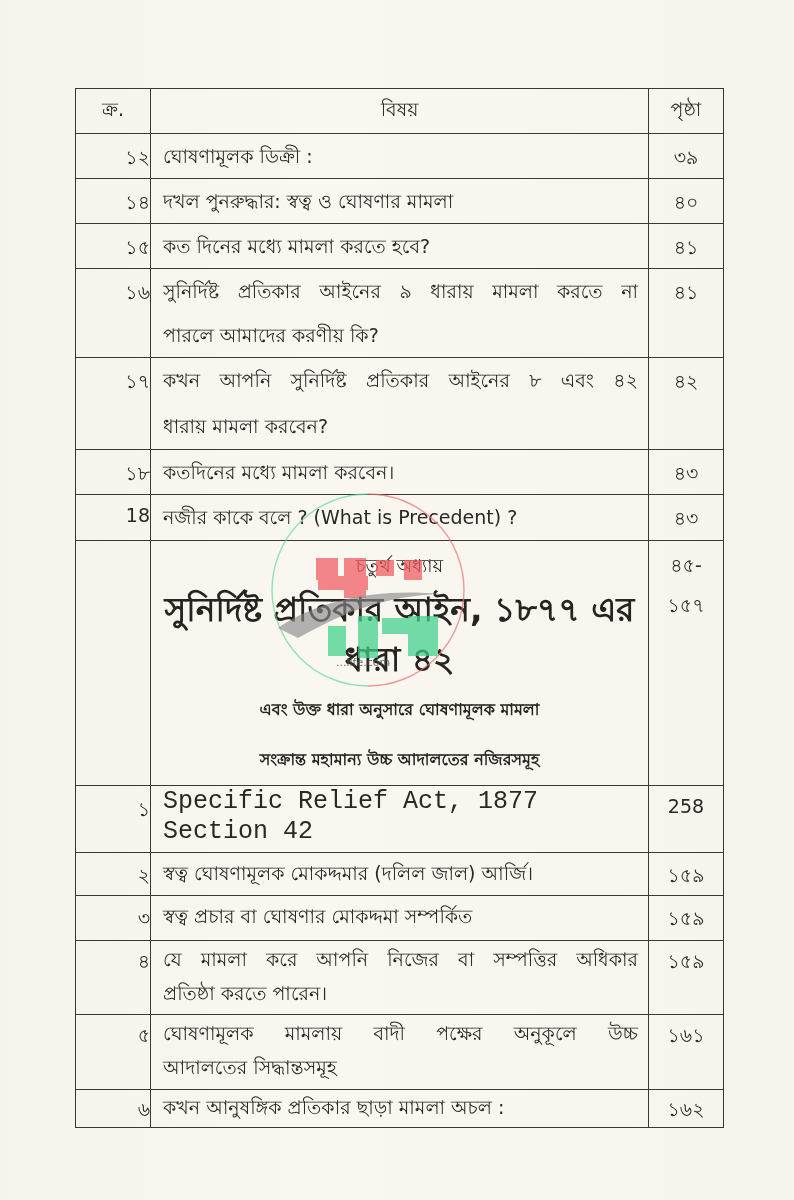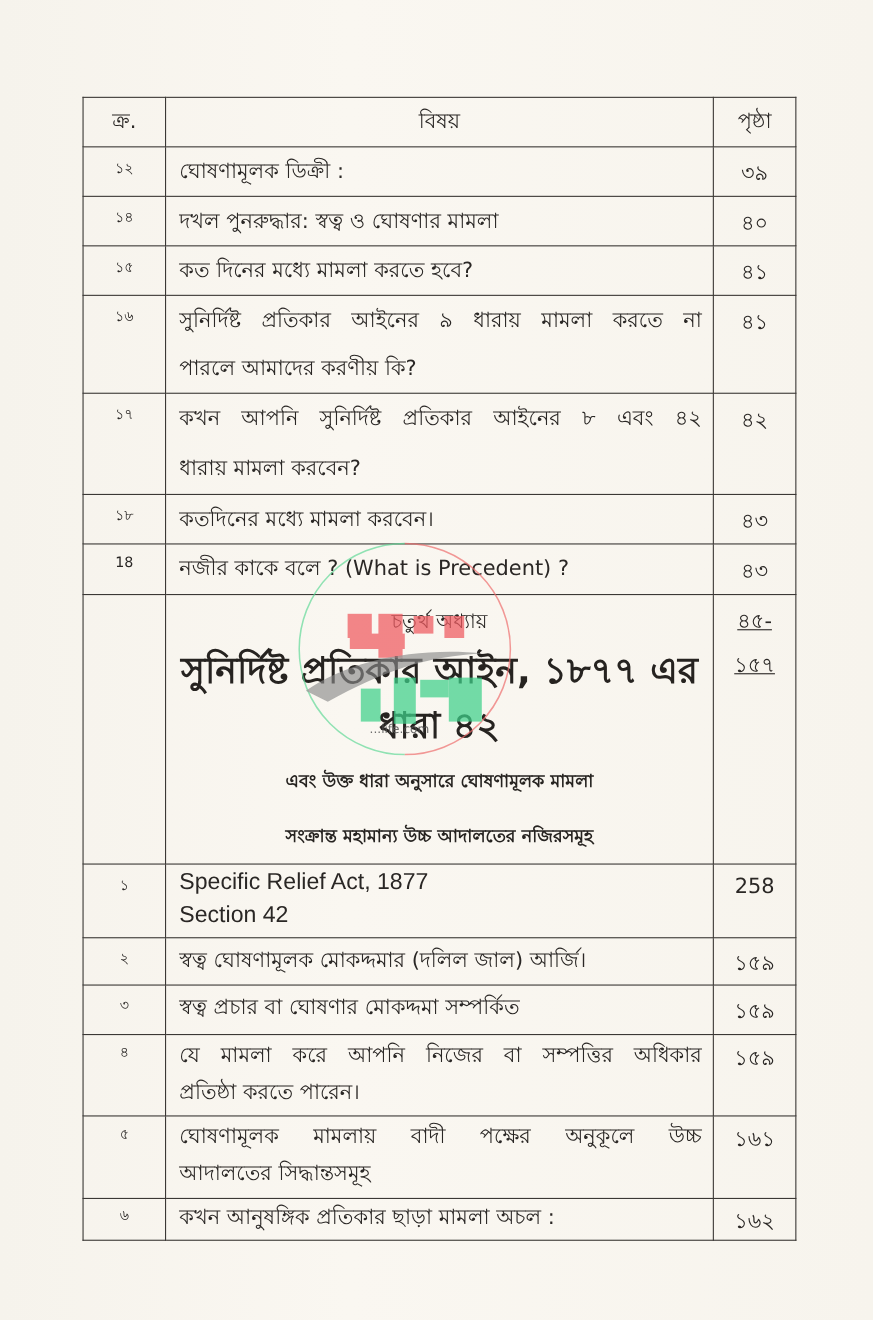--- a/index.html
+++ b/index.html
@@ -24,32 +24,32 @@
     border: 1.6px solid #3b3835;
     padding: 0;
     vertical-align: top;
     font-weight: normal;
   }
   col.c-num { width: 75px; }
   col.c-topic { width: 498px; }
   col.c-page { width: 75px; }
 
   th { height: 44px; font-size: 19px; vertical-align: middle !important; text-align: center; }
-  .num { text-align: center; font-size: 13px; padding-top: 9px !important; }
+  .num { text-align: right; font-size: 19px; padding-top: 9px !important; }
   .pg  { text-align: center; font-size: 19px; padding-top: 9px !important; }
   .topic { font-size: 19px; padding: 9px 10px 0 12px !important; line-height: 44px; }
   .topic .l { display: block; line-height: 44px; margin-top: -9px; }
   .topic.tight .l { line-height: 30px; margin-top: -3px; }
   .topic.justify .l:first-child { text-align: justify; text-align-last: justify; }
-  .en { font-family: Liberation Sans, sans-serif; font-size: 21px; }
+  .en { font-family: Liberation Mono, monospace; font-size: 25px; }
   .chapter { text-align: center; padding-top: 6px !important; }
   .chapter .small { display: block; font-size: 18px; line-height: 38px; }
   .chapter .big { display: block; font-size: 16px; line-height: 50px; font-weight: bold; color: #262320; }
   .chapter .big.first { font-size: 33px; }
-  .pg.chap .l { display: block; line-height: 40px; text-decoration: underline; }
+  .pg.chap .l { display: block; line-height: 40px; }
 
   
   .wm { position: absolute; left: 258px; top: 488px; width: 220px; height: 200px; pointer-events: none; opacity: 0.85; }
 </style>
 </head>
 <body>
 
 <div class="page">
   <table class="toc">
     <colgroup>

